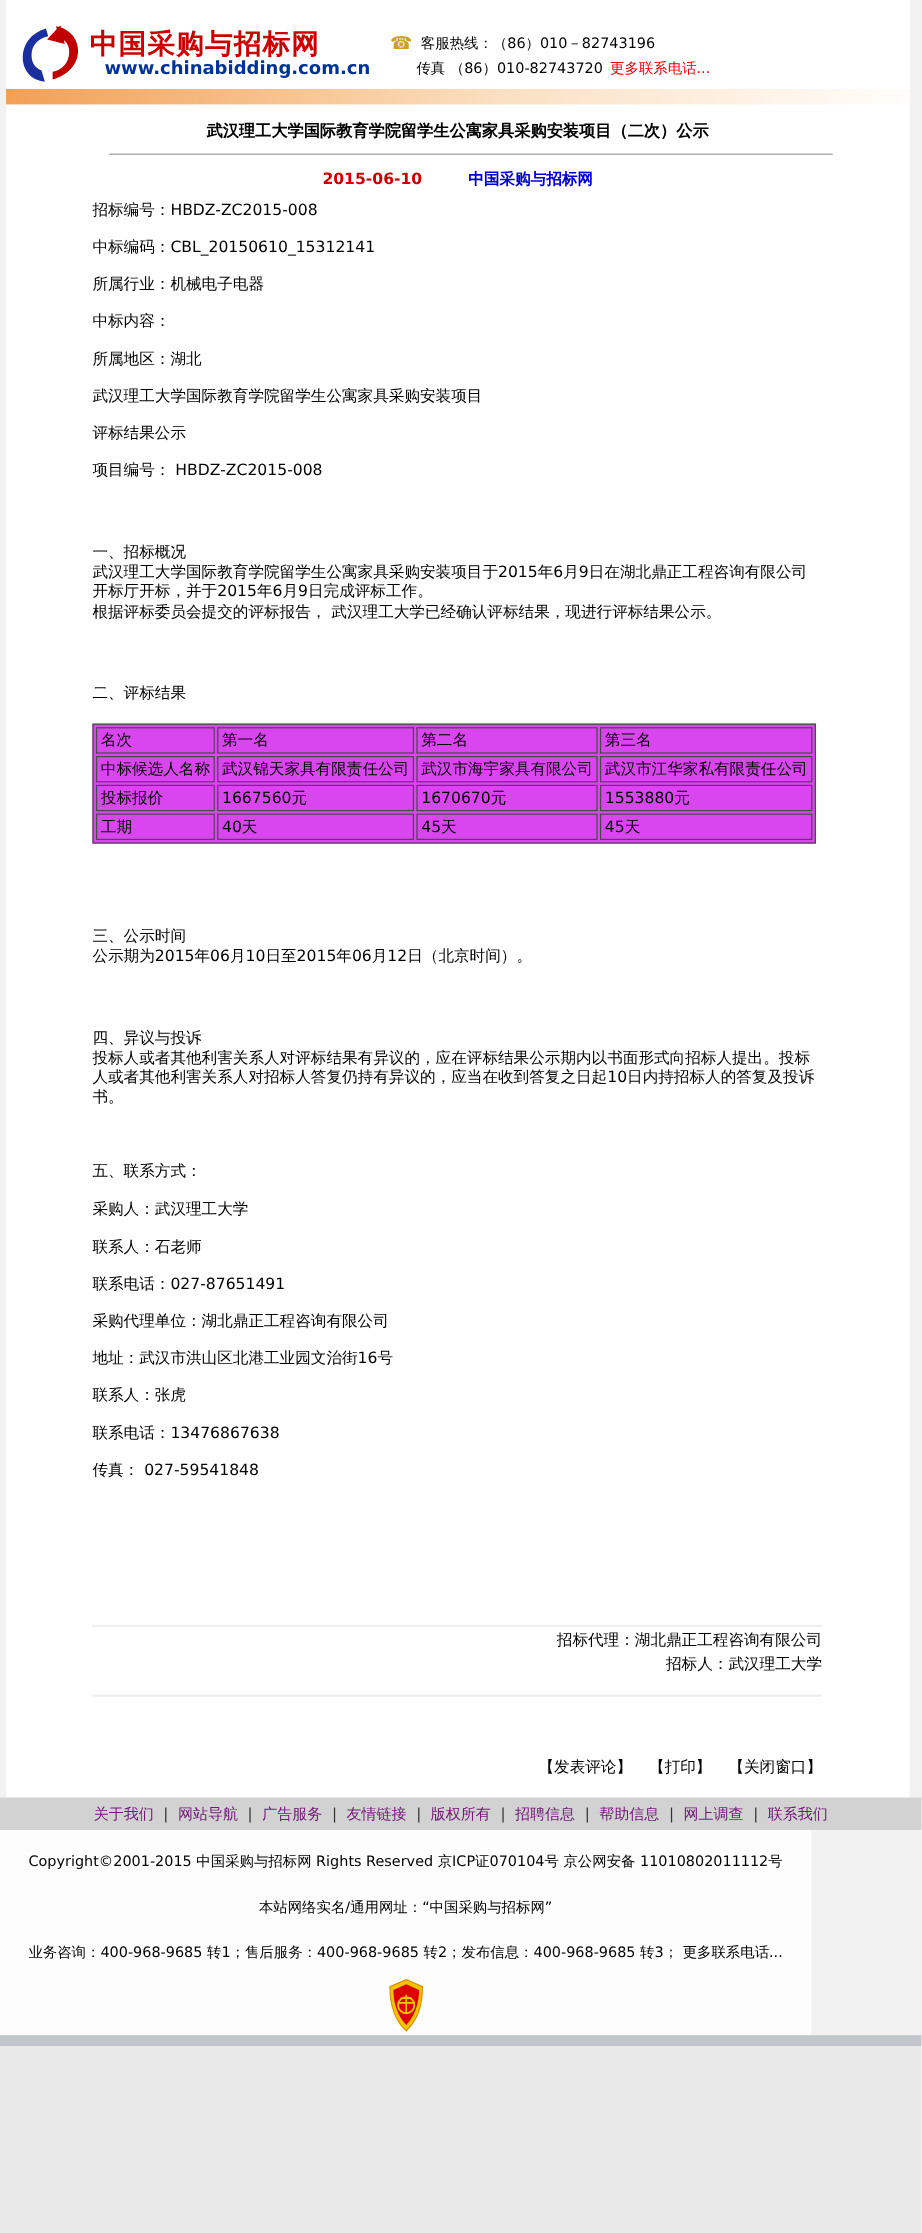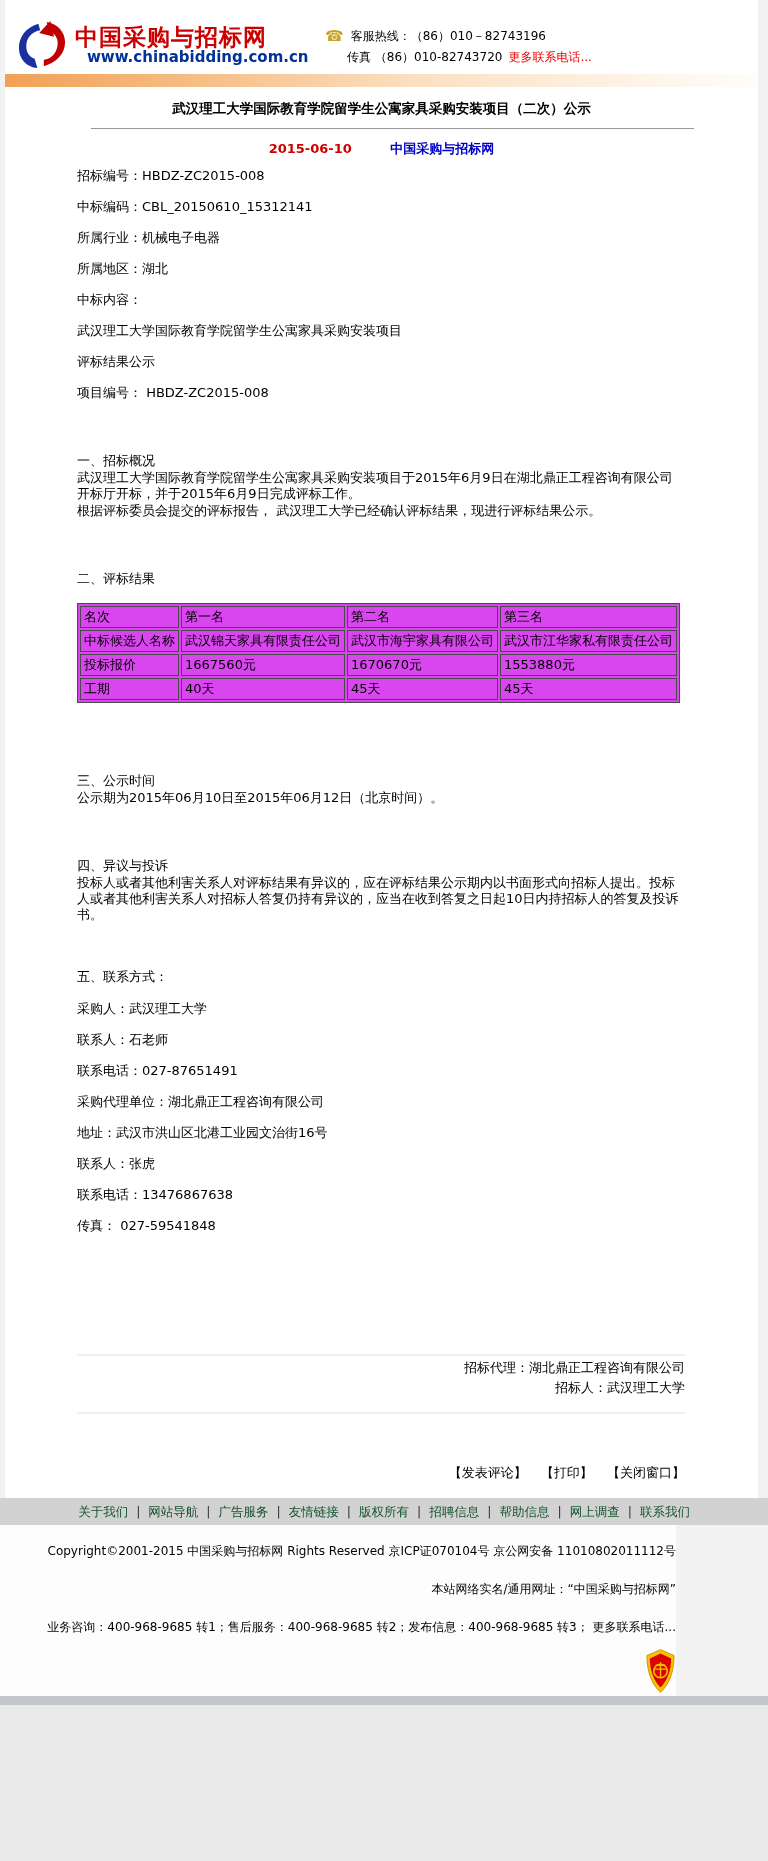--- a/index.html
+++ b/index.html
@@ -48,23 +48,23 @@
 
   .signoff-divider { border: none; border-top: 2px solid #efefef; margin-top: 120px; }
   .signoff-divider.second { margin-top: 16px; }
   .signoff-line { margin-top: 4px; line-height: 16px; text-align: right; }
 
   .actions-row { margin-top: 50px; text-align: right; font-size: 13px; padding-bottom: 16px; }
   .action-link { margin-left: 10px; cursor: pointer; color: #000; }
 
   
   .footer-nav { width: 768px; height: 27px; background: #d2d2d2; text-align: center; font-size: 12.5px; line-height: 27px; }
-  .footer-nav a { color: #14532d; text-decoration: none; cursor: pointer; }
+  .footer-nav a { color: #701a75; text-decoration: none; cursor: pointer; }
   .footer-nav .sep { margin: 0 8px; color: #333; }
-  .footer-text { width: 676px; background: #fdfdfd; text-align: right; font-size: 12px; }
+  .footer-text { width: 676px; background: #fdfdfd; text-align: center; font-size: 12px; }
   .copyright-line { padding-top: 18px; }
   .sitename-line { padding-top: 21px; }
   .service-line { padding-top: 21px; }
   .badge-wrap { padding-top: 12px; height: 60px; }
   .bottom-bar { width: 768px; height: 9px; background: #c3c7cd; }
 </style>
 </head>
 <body>
 
 <div class="viewport">
@@ -101,22 +101,22 @@
     <hr class="title-rule">
     <div class="date-row">
       <span class="pub-date">2015-06-10</span>
       <a class="pub-source">中国采购与招标网</a>
     </div>
 
     <div class="content">
       <p class="meta-line">招标编号：HBDZ-ZC2015-008</p>
       <p class="meta-line">中标编码：CBL_20150610_15312141</p>
       <p class="meta-line">所属行业：机械电子电器</p>
+      <p class="meta-line">中标内容：</p>
       <p class="meta-line">所属地区：湖北</p>
-      <p class="meta-line">中标内容：</p>
       <p class="meta-line">武汉理工大学国际教育学院留学生公寓家具采购安装项目</p>
       <p class="meta-line">评标结果公示</p>
       <p class="meta-line">项目编号：  HBDZ-ZC2015-008</p>
 
       <p class="sec-heading">一、招标概况</p>
       <p class="para">武汉理工大学国际教育学院留学生公寓家具采购安装项目于2015年6月9日在湖北鼎正工程咨询有限公司开标厅开标，并于2015年6月9日完成评标工作。</p>
       <p class="para">根据评标委员会提交的评标报告， 武汉理工大学已经确认评标结果，现进行评标结果公示。</p>
 
       <p class="sec-heading">二、评标结果</p>
       <table class="result-table">

